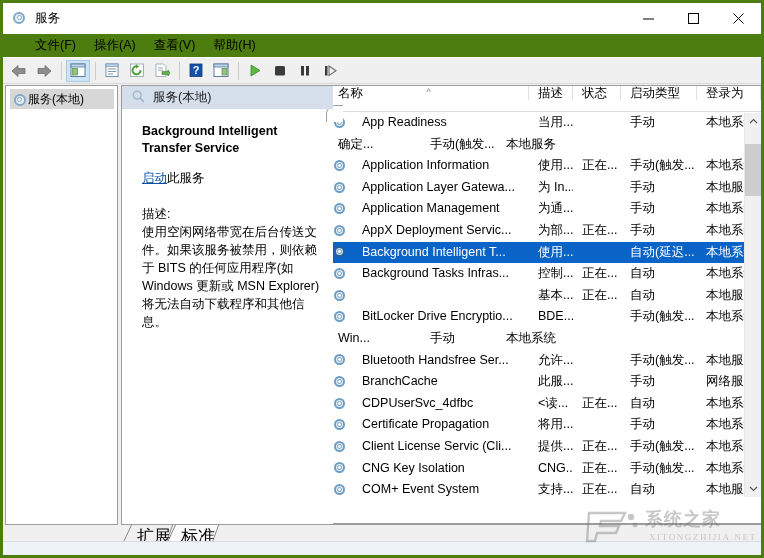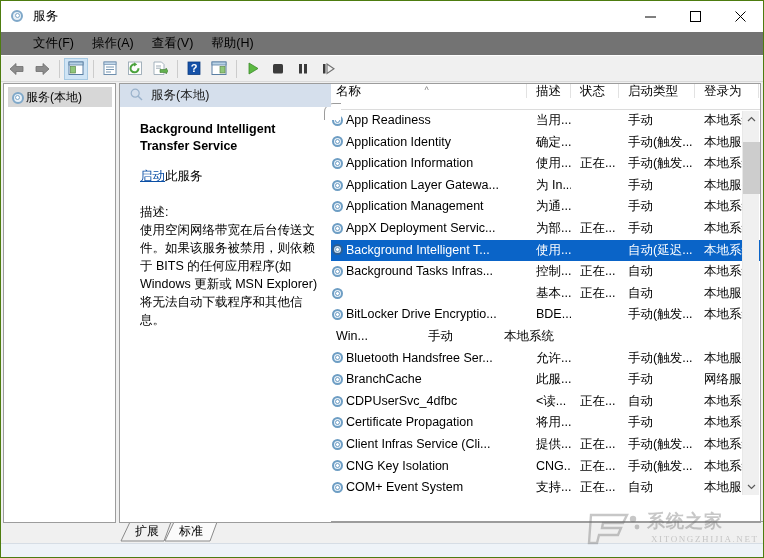--- a/index.html
+++ b/index.html
@@ -11,21 +11,21 @@
     font-family: "Liberation Sans", "DejaVu Sans", sans-serif;
     font-size: 12px;
     color: #000;
     overflow: hidden;
     -webkit-font-smoothing: none;
   }
   .window {
     position: relative;
     width: 764px; height: 558px;
     box-sizing: border-box;
-    border: 1px solid #4d7c0f;
+    border: 3px solid #4d7c0f;
     background: #f0f0f0;
     overflow: hidden;
   }
 
   
   .titlebar {
     height: 31px;
     background: #ffffff;
     display: flex;
     align-items: center;
@@ -80,21 +80,21 @@
     background: transparent;
     border: none;
     padding: 0;
     cursor: default;
   }
   .capbtn svg { display: block; }
 
   
   .menubar {
     height: 23px;
-    background: #737373;
+    background: #4d7c0f;
     display: flex;
     align-items: center;
     padding-left: 23px;
     border-bottom: 1px solid #ffffff;
   }
   .menuitem {
     padding: 2px 9px 3px 9px;
     font-size: 12.5px;
     color: #000;
     white-space: nowrap;
@@ -320,21 +320,21 @@
     white-space: nowrap;
     padding-left: 9px;
     height: 21.6px;
     line-height: 21.6px;
   }
   .cell.c-name   { width: 200px; padding-left: 4px; display: flex; align-items: center; }
   .cell.c-desc   { width: 44px; }
   .cell.c-status { width: 48px; }
   .cell.c-start  { width: 76px; }
   .cell.c-logon  { width: 64px; }
-  .cell.c-name .nm { margin-left: 2px; line-height: 21.6px; }
+  .cell.c-name .nm { margin-left: 16px; line-height: 21.6px; }
 
   .gear-sm {
     position: relative;
     width: 13px; height: 13px;
     flex: none;
   }
   .gear-sm::before {
     content: "";
     position: absolute;
     left: 0.5px; top: 0.5px;
@@ -382,21 +382,21 @@
   
   .tabstrip {
     position: absolute;
     left: 118px; top: 520px;
     width: 644px;
     height: 22px;
   }
   .tab-label {
     position: absolute;
     top: 2px;
-    font-size: 12px;
+    font-size: 17px;
     color: #000;
     white-space: nowrap;
   }
 
   .statusbar {
     position: absolute;
     left: 0; bottom: 0;
     width: 762px;
     height: 14px;
     background: #eef3f8;
@@ -616,24 +616,20 @@
               <div class="cell c-name">
                 <span class="gear-sm"></span>
                 <span class="nm">App Readiness</span>
               </div>
               <div class="cell c-desc">当用...</div>
               <div class="cell c-status"></div>
               <div class="cell c-start">手动</div>
               <div class="cell c-logon">本地系统</div>
             </div>
             <div class="lv-row">
-              <div class="cell c-name">
-                <span class="gear-sm"></span>
-                <span class="nm">Application Identity</span>
-              </div>
               <div class="cell c-desc">确定...</div>
               <div class="cell c-status"></div>
               <div class="cell c-start">手动(触发...</div>
               <div class="cell c-logon">本地服务</div>
             </div>
             <div class="lv-row">
               <div class="cell c-name">
                 <span class="gear-sm"></span>
                 <span class="nm">Application Information</span>
               </div>
@@ -753,21 +749,21 @@
                 <span class="nm">Certificate Propagation</span>
               </div>
               <div class="cell c-desc">将用...</div>
               <div class="cell c-status"></div>
               <div class="cell c-start">手动</div>
               <div class="cell c-logon">本地系统</div>
             </div>
             <div class="lv-row">
               <div class="cell c-name">
                 <span class="gear-sm"></span>
-                <span class="nm">Client Infras Service (Cli...</span>
+                <span class="nm">Client License Servic (Cli...</span>
               </div>
               <div class="cell c-desc">提供...</div>
               <div class="cell c-status">正在...</div>
               <div class="cell c-start">手动(触发...</div>
               <div class="cell c-logon">本地系统</div>
             </div>
             <div class="lv-row">
               <div class="cell c-name">
                 <span class="gear-sm"></span>
                 <span class="nm">CNG Key Isolation</span>

